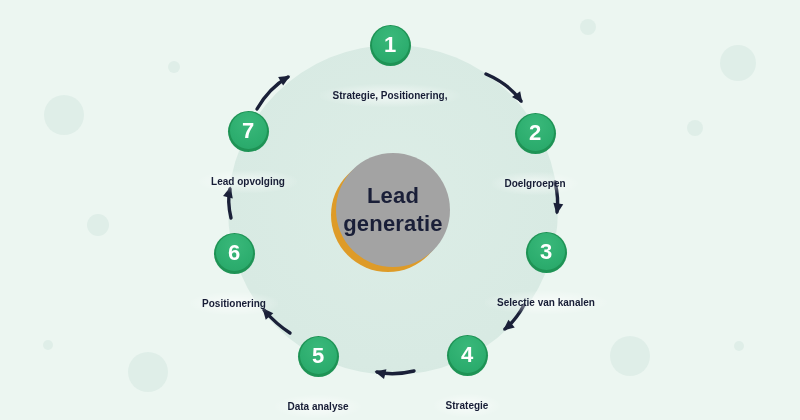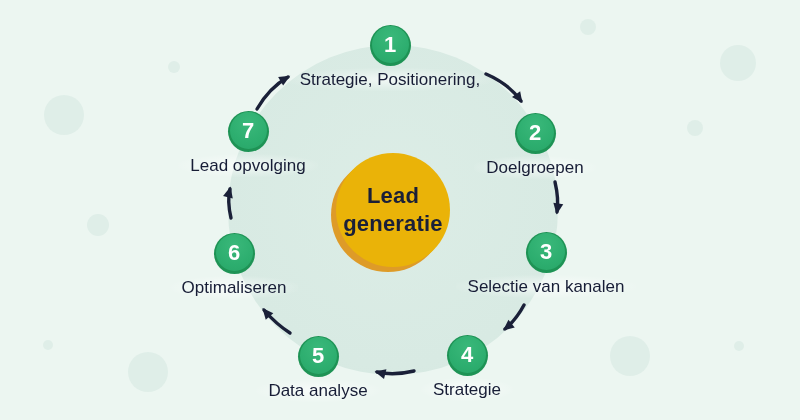--- a/index.html
+++ b/index.html
@@ -20,21 +20,21 @@
   
   .ring{
     position:absolute;left:228px;top:45px;width:330px;height:330px;
     border-radius:50%;
     background:radial-gradient(circle at 50% 45%, #dcede6 0%, #d8eae3 70%, #d5e8e0 100%);
   }
   
   .center-disc{
     position:absolute;left:336px;top:153px;width:114px;height:114px;
     border-radius:50%;
-    background:#eab308;
+    background:#a3a3a3;
     box-shadow:-5px 5px 0 0 #de9b28;
     display:flex;flex-direction:column;align-items:center;justify-content:center;
     text-align:center;
   }
   .center-disc .line{
     color:#1a1f38;font-weight:700;font-size:22px;line-height:28px;letter-spacing:.2px;
   }
   
   svg.arrows{position:absolute;left:0;top:0;pointer-events:none;}
   svg.arrows path.flow{
@@ -52,22 +52,22 @@
   .num-inner{
     position:absolute;left:2px;top:1px;width:37px;height:37px;border-radius:50%;
     background:radial-gradient(circle at 50% 30%, #3ab87a 0%, #2dae6f 60%, #28a567 100%);
   }
   .num-text{
     position:absolute;left:0;top:0;width:41px;height:39px;
     display:flex;align-items:center;justify-content:center;
     color:#ffffff;font-weight:700;font-size:22px;
   }
   .step-label{
-    margin-top:2px;text-align:center;
-    color:#171d36;font-weight:400;font-size:17px;line-height:19px;
+    margin-top:18px;text-align:center;
+    color:#171d36;font-weight:700;font-size:10px;line-height:19px;
     padding:2px 12px;
     background:radial-gradient(ellipse at center, rgba(255,255,255,.65) 0%, rgba(255,255,255,0) 75%);
     white-space:nowrap;
   }
   .step-label .lbl-line{display:block;}
   
   .step-1{left:270px;top:25px;}
   .step-2{left:415px;top:113px;}
   .step-3{left:426px;top:232px;}
   .step-4{left:347px;top:335px;}
@@ -162,21 +162,21 @@
       <span class="lbl-line">Data analyse</span>
     </div>
   </div>
 
   <div class="step step-6">
     <div class="num-outer">
       <div class="num-inner"></div>
       <div class="num-text">6</div>
     </div>
     <div class="step-label">
-      <span class="lbl-line">Optimaliseren</span>
+      <span class="lbl-line">Positionering</span>
     </div>
   </div>
 
   <div class="step step-7">
     <div class="num-outer">
       <div class="num-inner"></div>
       <div class="num-text">7</div>
     </div>
     <div class="step-label">
       <span class="lbl-line">Lead opvolging</span>

